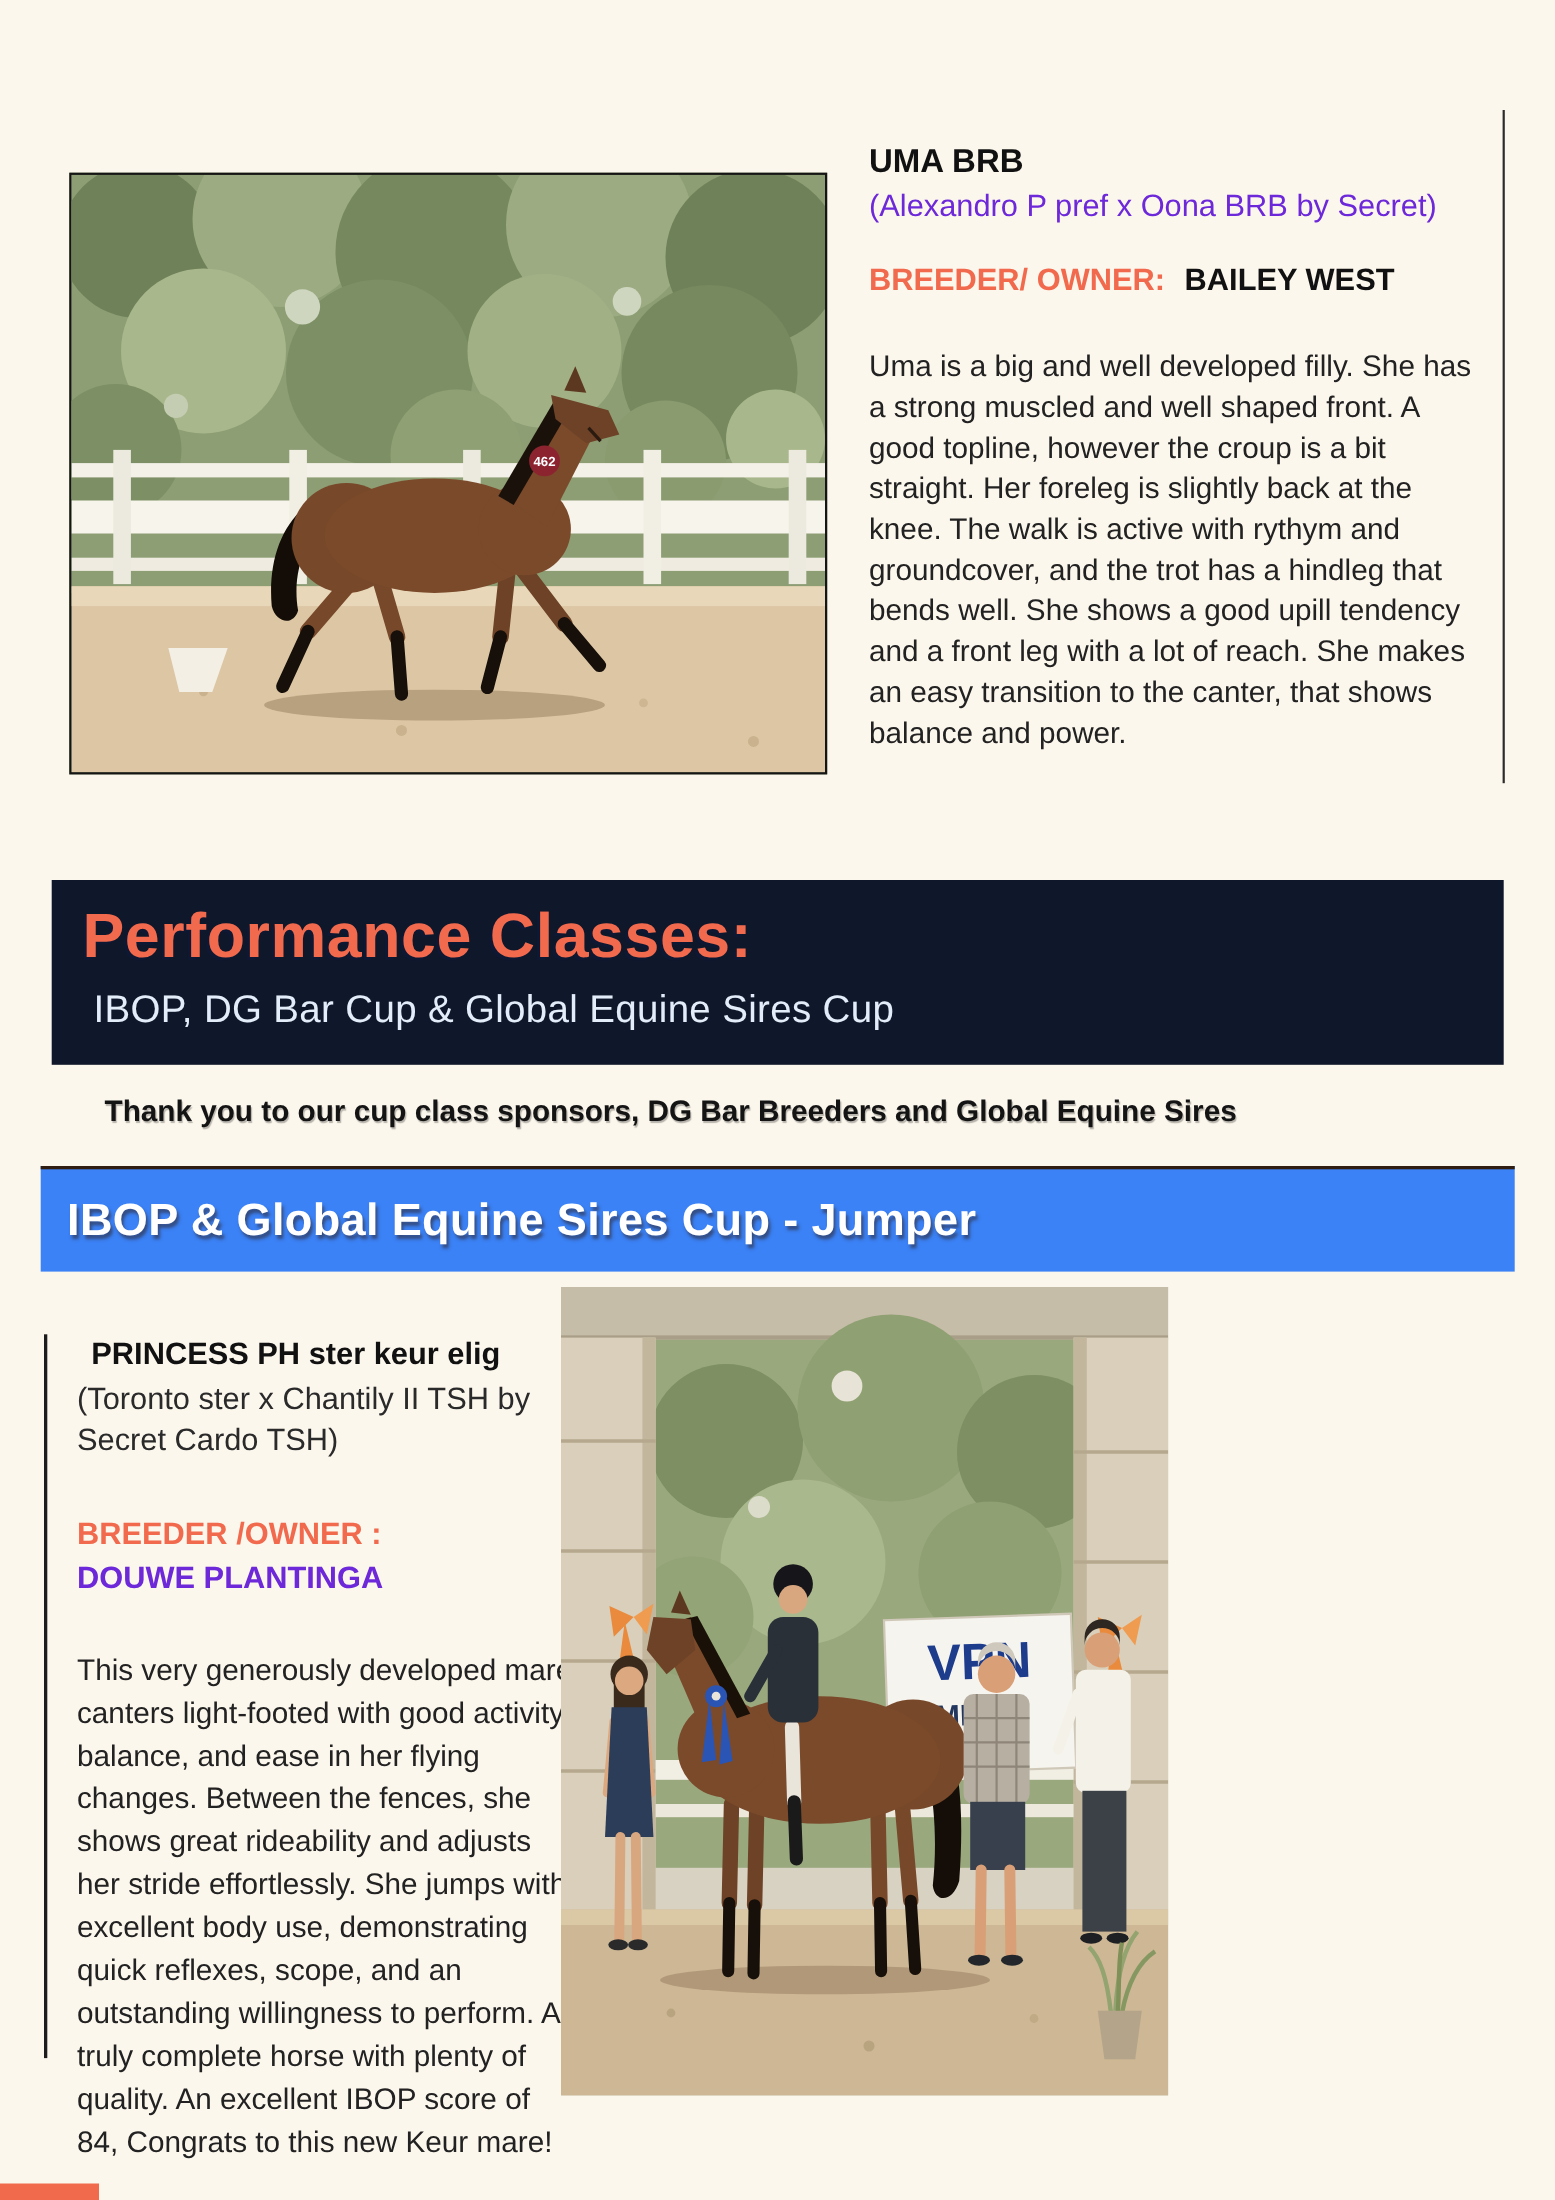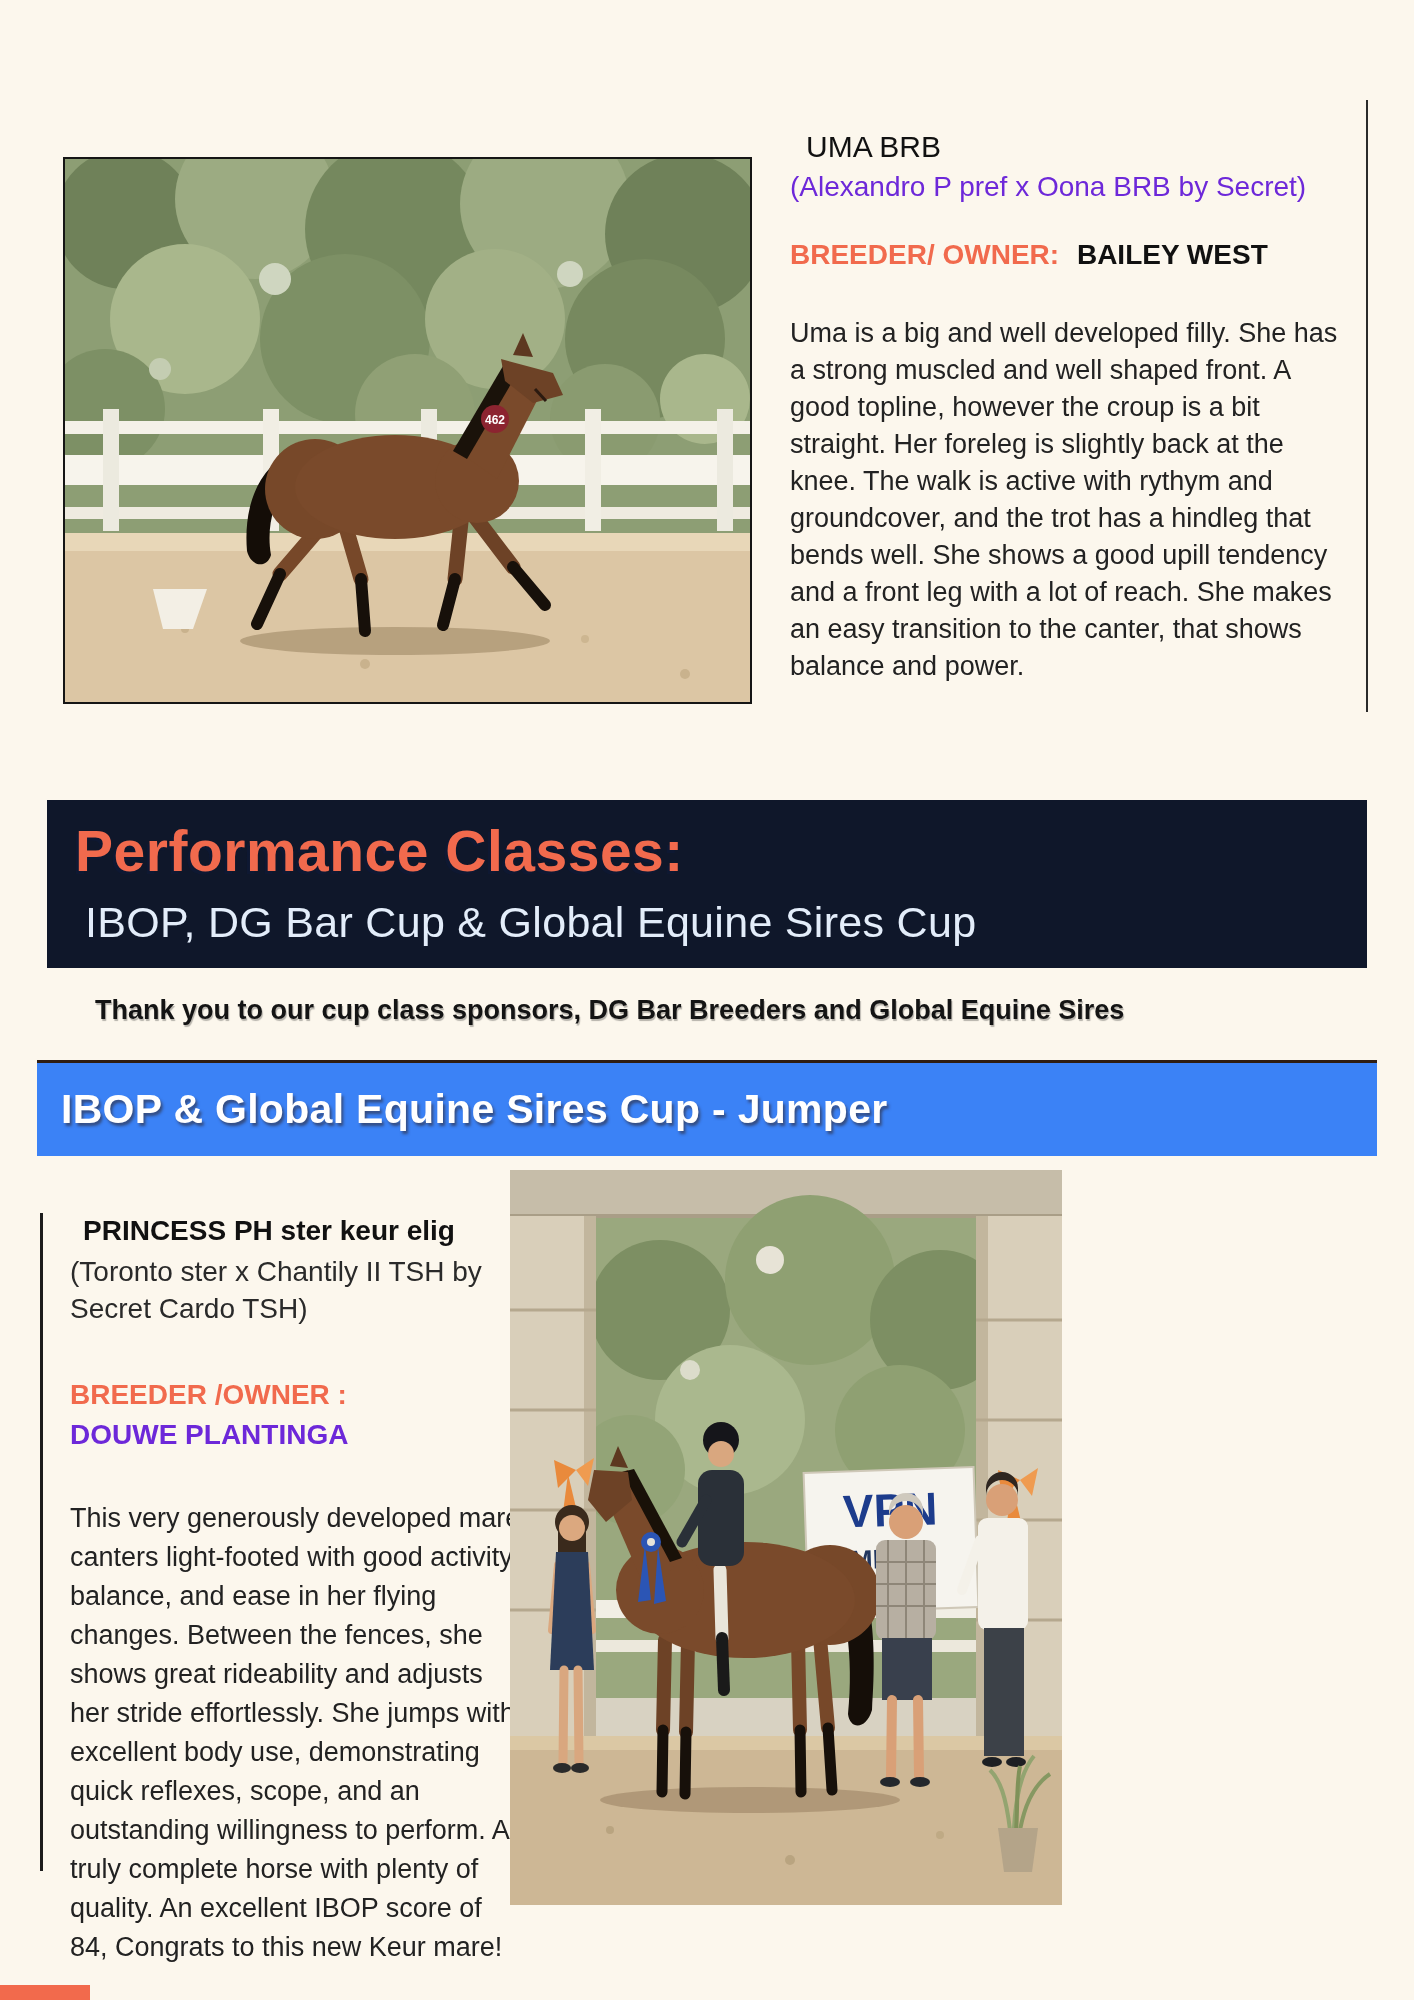--- a/index.html
+++ b/index.html
@@ -15,21 +15,21 @@
 
   
   .photo-top{
     left:63px;top:157px;width:685px;height:543px;
     border:2px solid #151515;background:#8d9e74;
   }
   .photo-top svg, .photo-bottom svg{display:block;width:100%;height:100%;}
 
   
   .uma-col{left:790px;top:130px;width:560px;}
-  .horse-name{font-size:30px;font-weight:400;color:#111;margin:0 0 7px 16px;}
+  .horse-name{font-size:30px;font-weight:700;color:#111;margin:0 0 7px 0;}
   .pedigree{font-size:28px;color:#6d28d9;margin:0 0 36px 0;}
   .breeder-row{font-size:28px;font-weight:700;margin:0 0 44px 0;}
   .breeder-label{color:#F16A4D;}
   .breeder-name{color:#111;margin-left:10px;}
   .desc{font-size:27px;line-height:37px;color:#222;margin:0;}
 
   .vrule-right{left:1366px;top:100px;width:2px;height:612px;background:#2b2b2b;}
   .vrule-left{left:40px;top:1213px;width:3px;height:658px;background:#1c1c1c;}
 
   
@@ -38,21 +38,21 @@
     background:#0f172a;
   }
   .banner-blue-title{
     position:absolute;left:28px;top:18px;
     font-size:57px;font-weight:800;letter-spacing:.5px;
     color:#F16A4D;
     text-shadow:-3px 3px 0 rgba(14,24,56,.65);
   }
   .banner-blue-sub{
     position:absolute;left:38px;top:98px;
-    font-size:43px;font-weight:400;color:#E3EDFA;letter-spacing:.3px;
+    font-size:35px;font-weight:400;color:#E3EDFA;letter-spacing:.3px;
   }
 
   
   .sponsor{
     left:95px;top:995px;
     font-size:27px;font-weight:700;color:#141414;white-space:nowrap;
     text-shadow:1px 2px 1px rgba(0,0,0,.28);
   }
 
   

